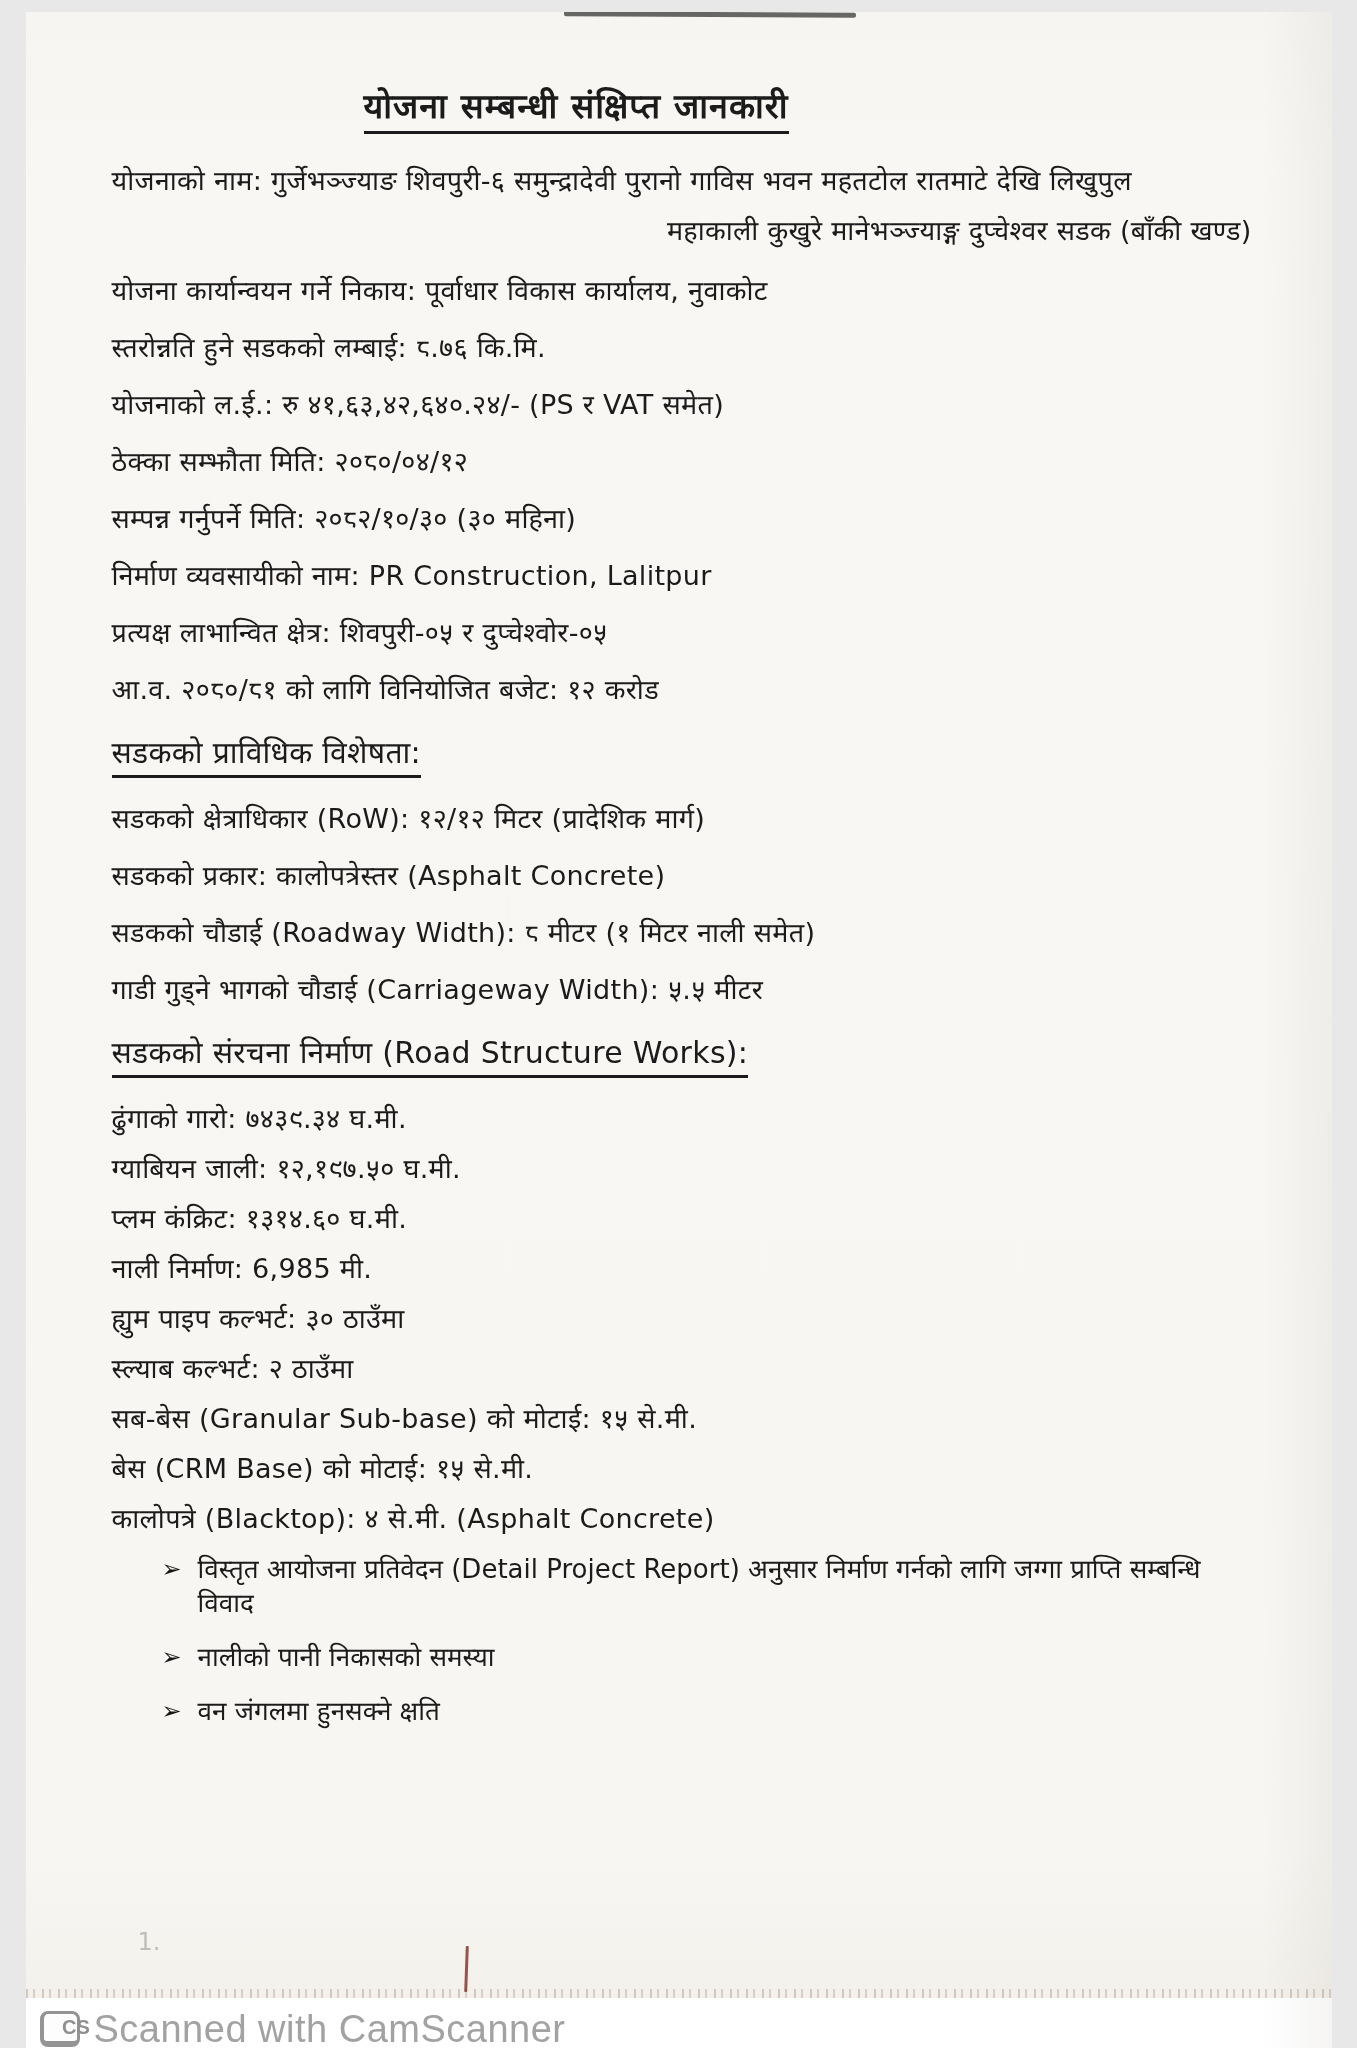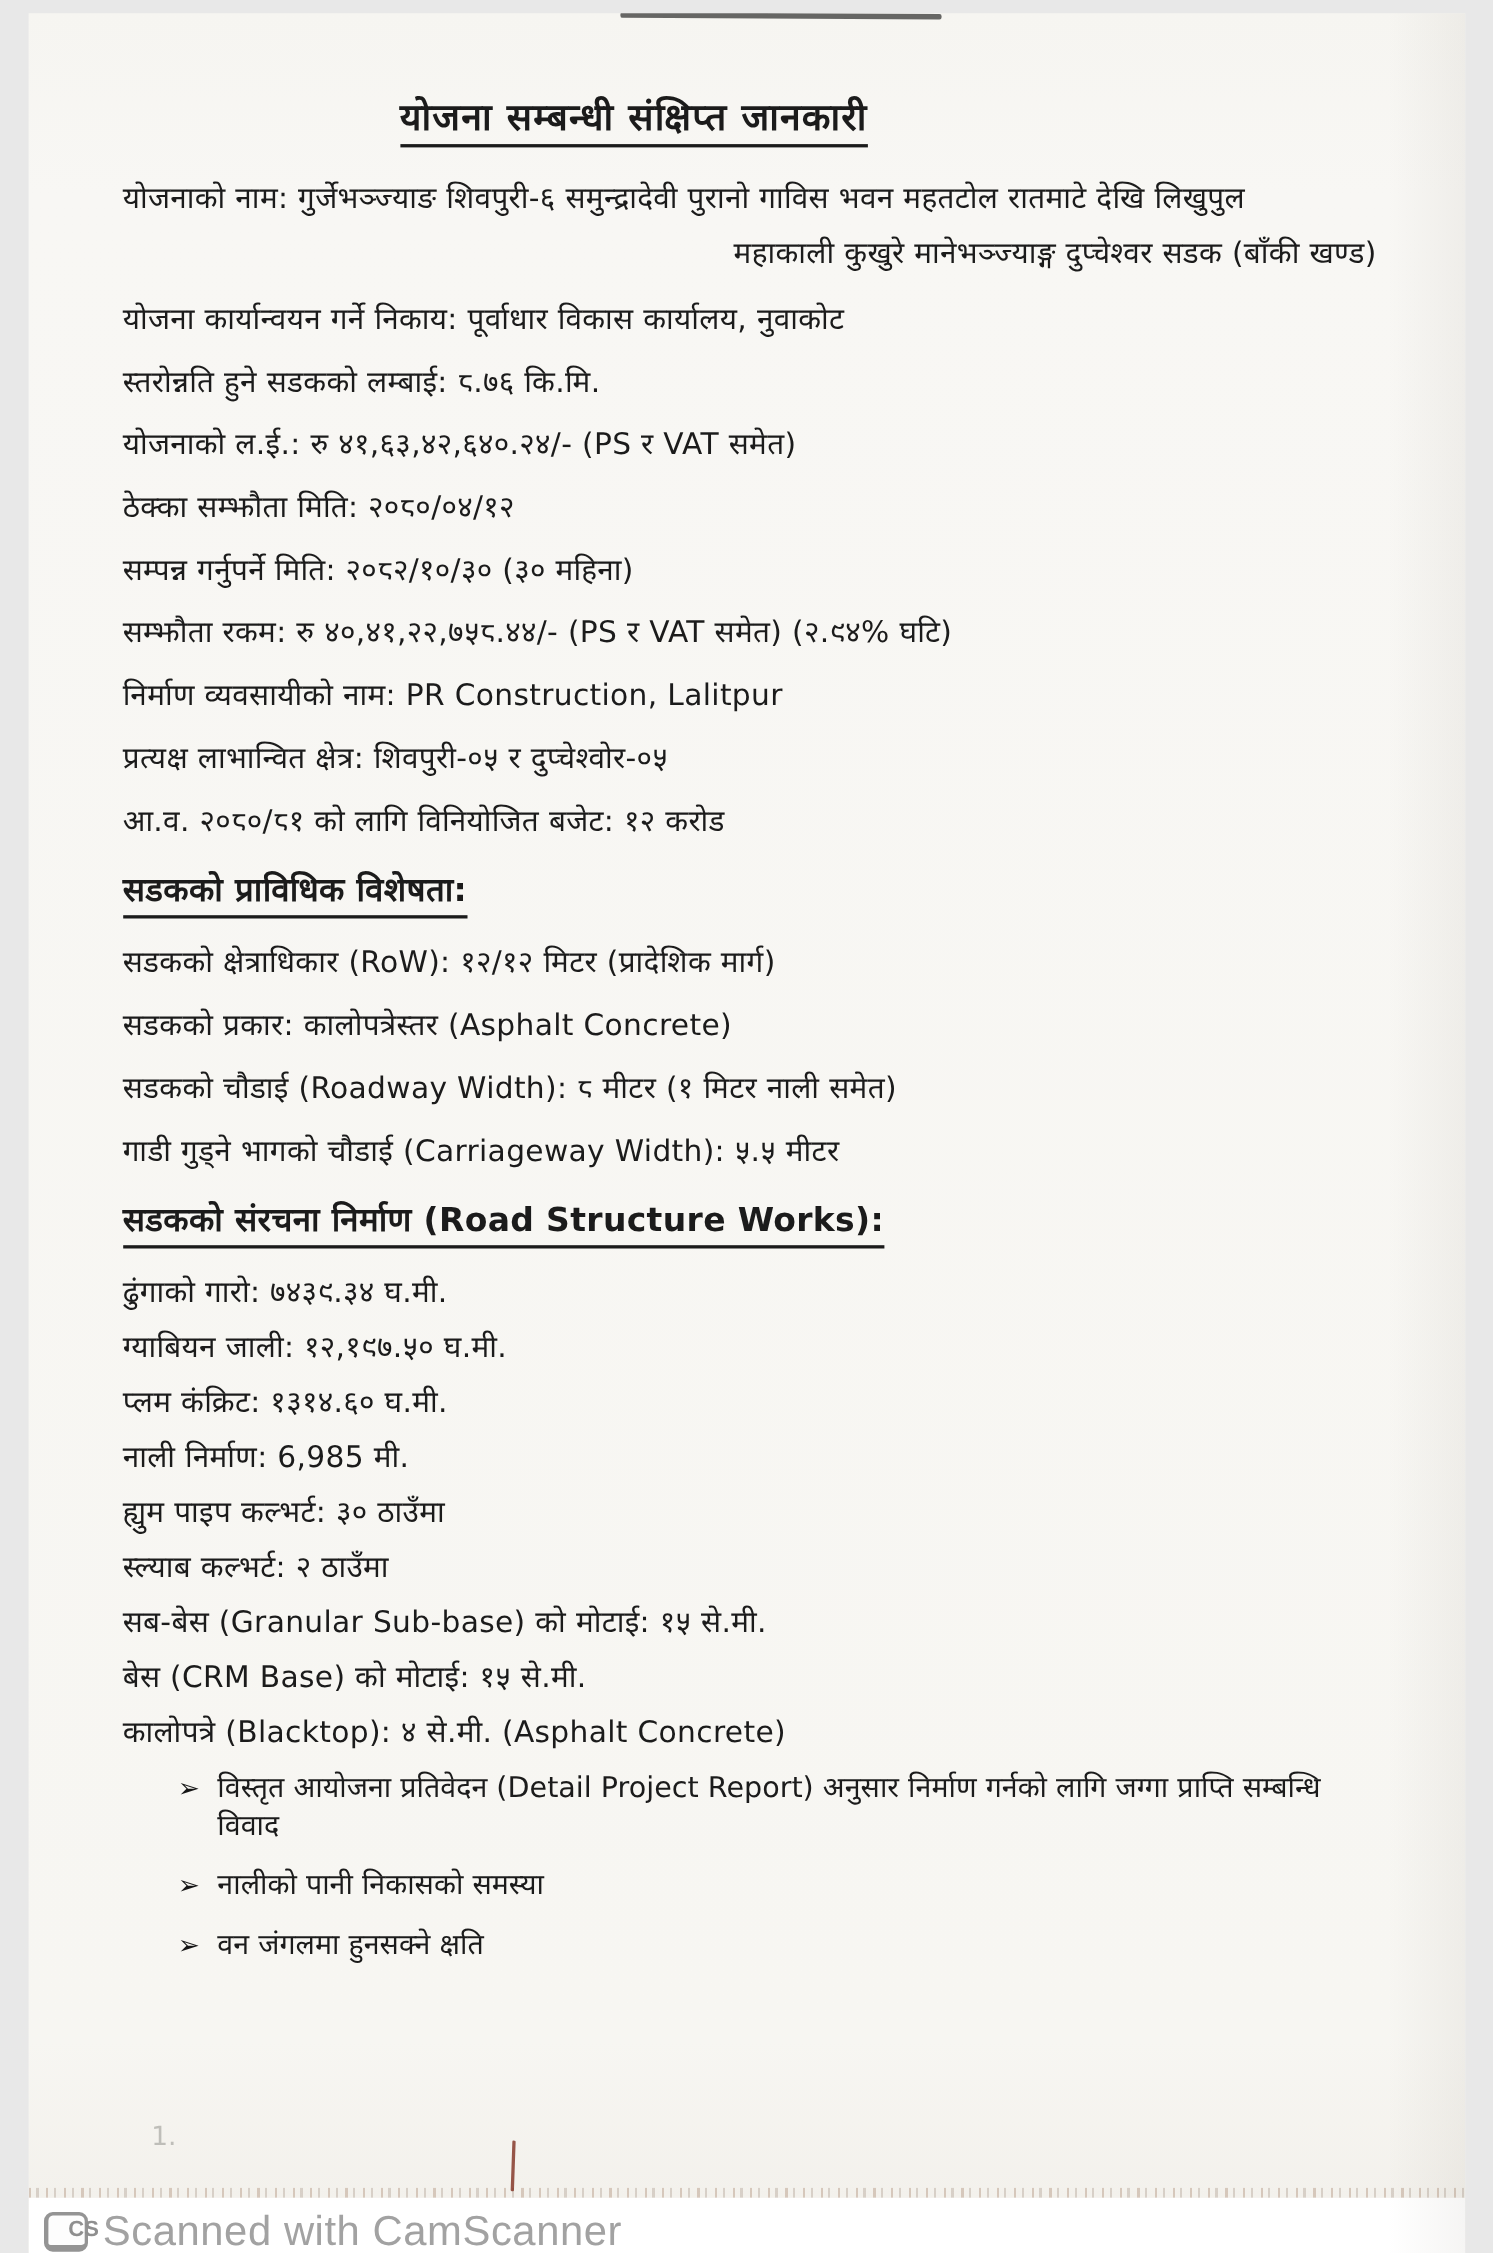--- a/index.html
+++ b/index.html
@@ -34,21 +34,21 @@
   .line{
     font-size:27px;
     line-height:34px;
     margin-bottom:23px;
     letter-spacing:0.3px;
   }
   .name-line1{margin-bottom:16px;}
   .name-line2{margin-left:132px;margin-bottom:26px;text-align:right;}
   .section-heading{
     display:inline-block;
-    font-size:30px;font-weight:bold;
+    font-size:30px;font-weight:normal;
     line-height:38px;
     padding-bottom:3px;
     border-bottom:3.5px solid #1b1b1b;
     margin:4px 0 24px 0;
     letter-spacing:0.3px;
   }
   .tight .line{margin-bottom:16px;}
   .bullet-row{
     display:flex;
     margin-left:50px;
@@ -123,21 +123,20 @@
     </div>
 
     <div class="line name-line1">योजनाको नाम: गुर्जेभञ्ज्याङ शिवपुरी-६ समुन्द्रादेवी पुरानो गाविस भवन महतटोल रातमाटे देखि लिखुपुल</div>
     <div class="line name-line2">महाकाली कुखुरे मानेभञ्ज्याङ्ग दुप्चेश्वर सडक (बाँकी खण्ड)</div>
 
     <div class="line">योजना कार्यान्वयन गर्ने निकाय: पूर्वाधार विकास कार्यालय, नुवाकोट</div>
     <div class="line">स्तरोन्नति हुने सडकको लम्बाई: ८.७६ कि.मि.</div>
     <div class="line">योजनाको ल.ई.: रु ४१,६३,४२,६४०.२४/- (PS र VAT समेत)</div>
     <div class="line">ठेक्का सम्झौता मिति: २०८०/०४/१२</div>
     <div class="line">सम्पन्न गर्नुपर्ने मिति: २०८२/१०/३० (३० महिना)</div>
-    <div class="line">सम्झौता रकम: रु ४०,४१,२२,७५८.४४/- (PS र VAT समेत) (२.९४% घटि)</div>
     <div class="line">निर्माण व्यवसायीको नाम: PR Construction, Lalitpur</div>
     <div class="line">प्रत्यक्ष लाभान्वित क्षेत्र: शिवपुरी-०५ र दुप्चेश्वोर-०५</div>
     <div class="line">आ.व. २०८०/८१ को लागि विनियोजित बजेट: १२ करोड</div>
 
     <div>
       <span class="section-heading">सडकको प्राविधिक विशेषता:</span>
       <div class="line">सडकको क्षेत्राधिकार (RoW): १२/१२ मिटर (प्रादेशिक मार्ग)</div>
       <div class="line">सडकको प्रकार: कालोपत्रेस्तर (Asphalt Concrete)</div>
       <div class="line">सडकको चौडाई (Roadway Width): ८ मीटर (१ मिटर नाली समेत)</div>
       <div class="line">गाडी गुड्ने भागको चौडाई (Carriageway Width): ५.५ मीटर</div>

